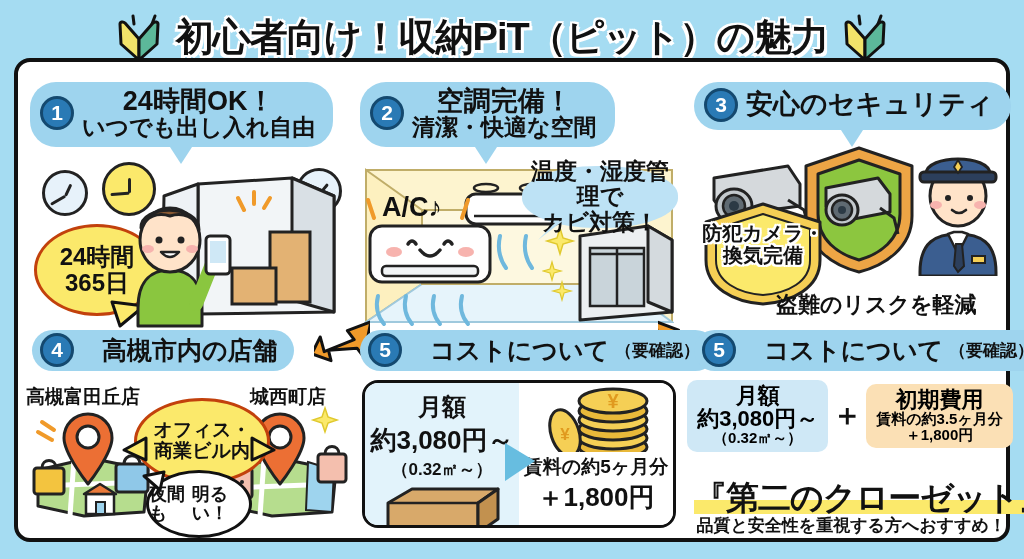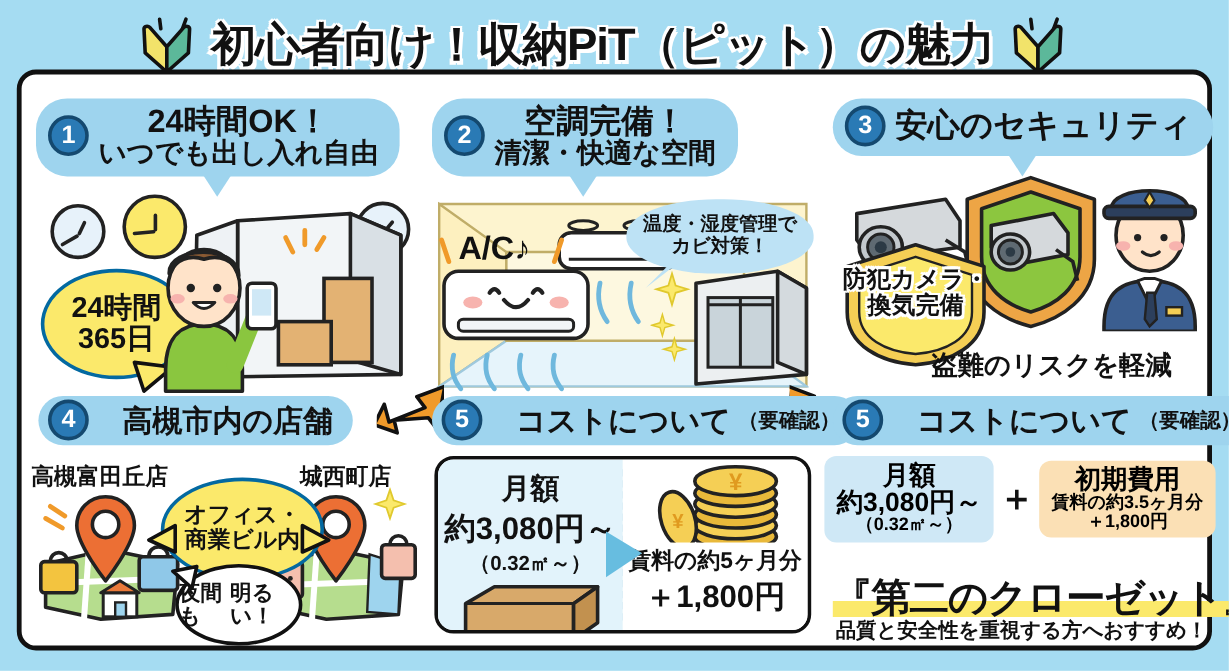--- a/index.html
+++ b/index.html
@@ -57,21 +57,21 @@
     content:"";position:absolute;left:50%;bottom:-17px;margin-left:-14px;
     border-left:13px solid transparent;border-right:13px solid transparent;
     border-top:20px solid #9ed4ee;
   }
   .bh-lines{display:flex;flex-direction:column;align-items:center;line-height:1.02;}
   .bh-l1{font-size:27px;font-weight:bold;color:#111;white-space:nowrap;}
   .bh-l2{font-size:23px;font-weight:bold;color:#111;white-space:nowrap;}
 
   
   .ybubble{
-    position:absolute;background:#fbe96b;border:3px solid #0369a1;border-radius:50%;
+    position:absolute;background:#fbe96b;border:3px solid #c2410c;border-radius:50%;
     display:flex;flex-direction:column;align-items:center;justify-content:center;
     line-height:1.08;font-weight:bold;color:#111;
   }
   .ybubble:after{
     content:"";position:absolute;width:0;height:0;
   }
   .wbubble{
     position:absolute;background:#fff;border:3px solid #111;border-radius:50%;
     display:flex;flex-direction:row;align-items:center;justify-content:center;
     line-height:1.08;font-weight:bold;color:#111;
@@ -262,21 +262,21 @@
         <rect x="24" y="32" width="54" height="58" fill="#c9d4da" stroke="#222" stroke-width="2.5"></rect>
         <path d="M51 32 L51 90" stroke="#222" stroke-width="2.5"></path>
         <path d="M24 38 L78 38" stroke="#222" stroke-width="2.5"></path>
       </svg>
       <svg style="position:absolute;left:186px;top:140px;" width="34" height="80">
         <path d="M18 6 L21 16 L31 19 L21 22 L18 32 L15 22 L5 19 L15 16 Z" fill="#fbe96b" stroke="#e0c92e" stroke-width="1.5"></path>
         <path d="M10 40 L12 47 L19 49 L12 51 L10 58 L8 51 L1 49 L8 47 Z" fill="#fbe96b" stroke="#e0c92e" stroke-width="1.2"></path>
         <path d="M20 60 L22 67 L29 69 L22 71 L20 78 L18 71 L11 69 L18 67 Z" fill="#fbe96b" stroke="#e0c92e" stroke-width="1.2"></path>
       </svg>
 
-      <div class="bluebubble" style="left:166px;top:84px;width:156px;height:62px;font-size:16px;">
+      <div class="bluebubble" style="left:166px;top:84px;width:156px;height:62px;font-size:23px;">
         <div>温度・湿度管理で</div>
         <div>カビ対策！</div>
       </div>
       <svg style="position:absolute;left:178px;top:136px;" width="34" height="26">
         <path d="M30 2 L4 22 L22 4 Z" fill="#bde2f5"></path>
       </svg>
     </div>
 
     <div class="sec" style="left:676px;top:20px;width:312px;height:250px;">
       <div class="bubble-head" style="margin-left:0;">

